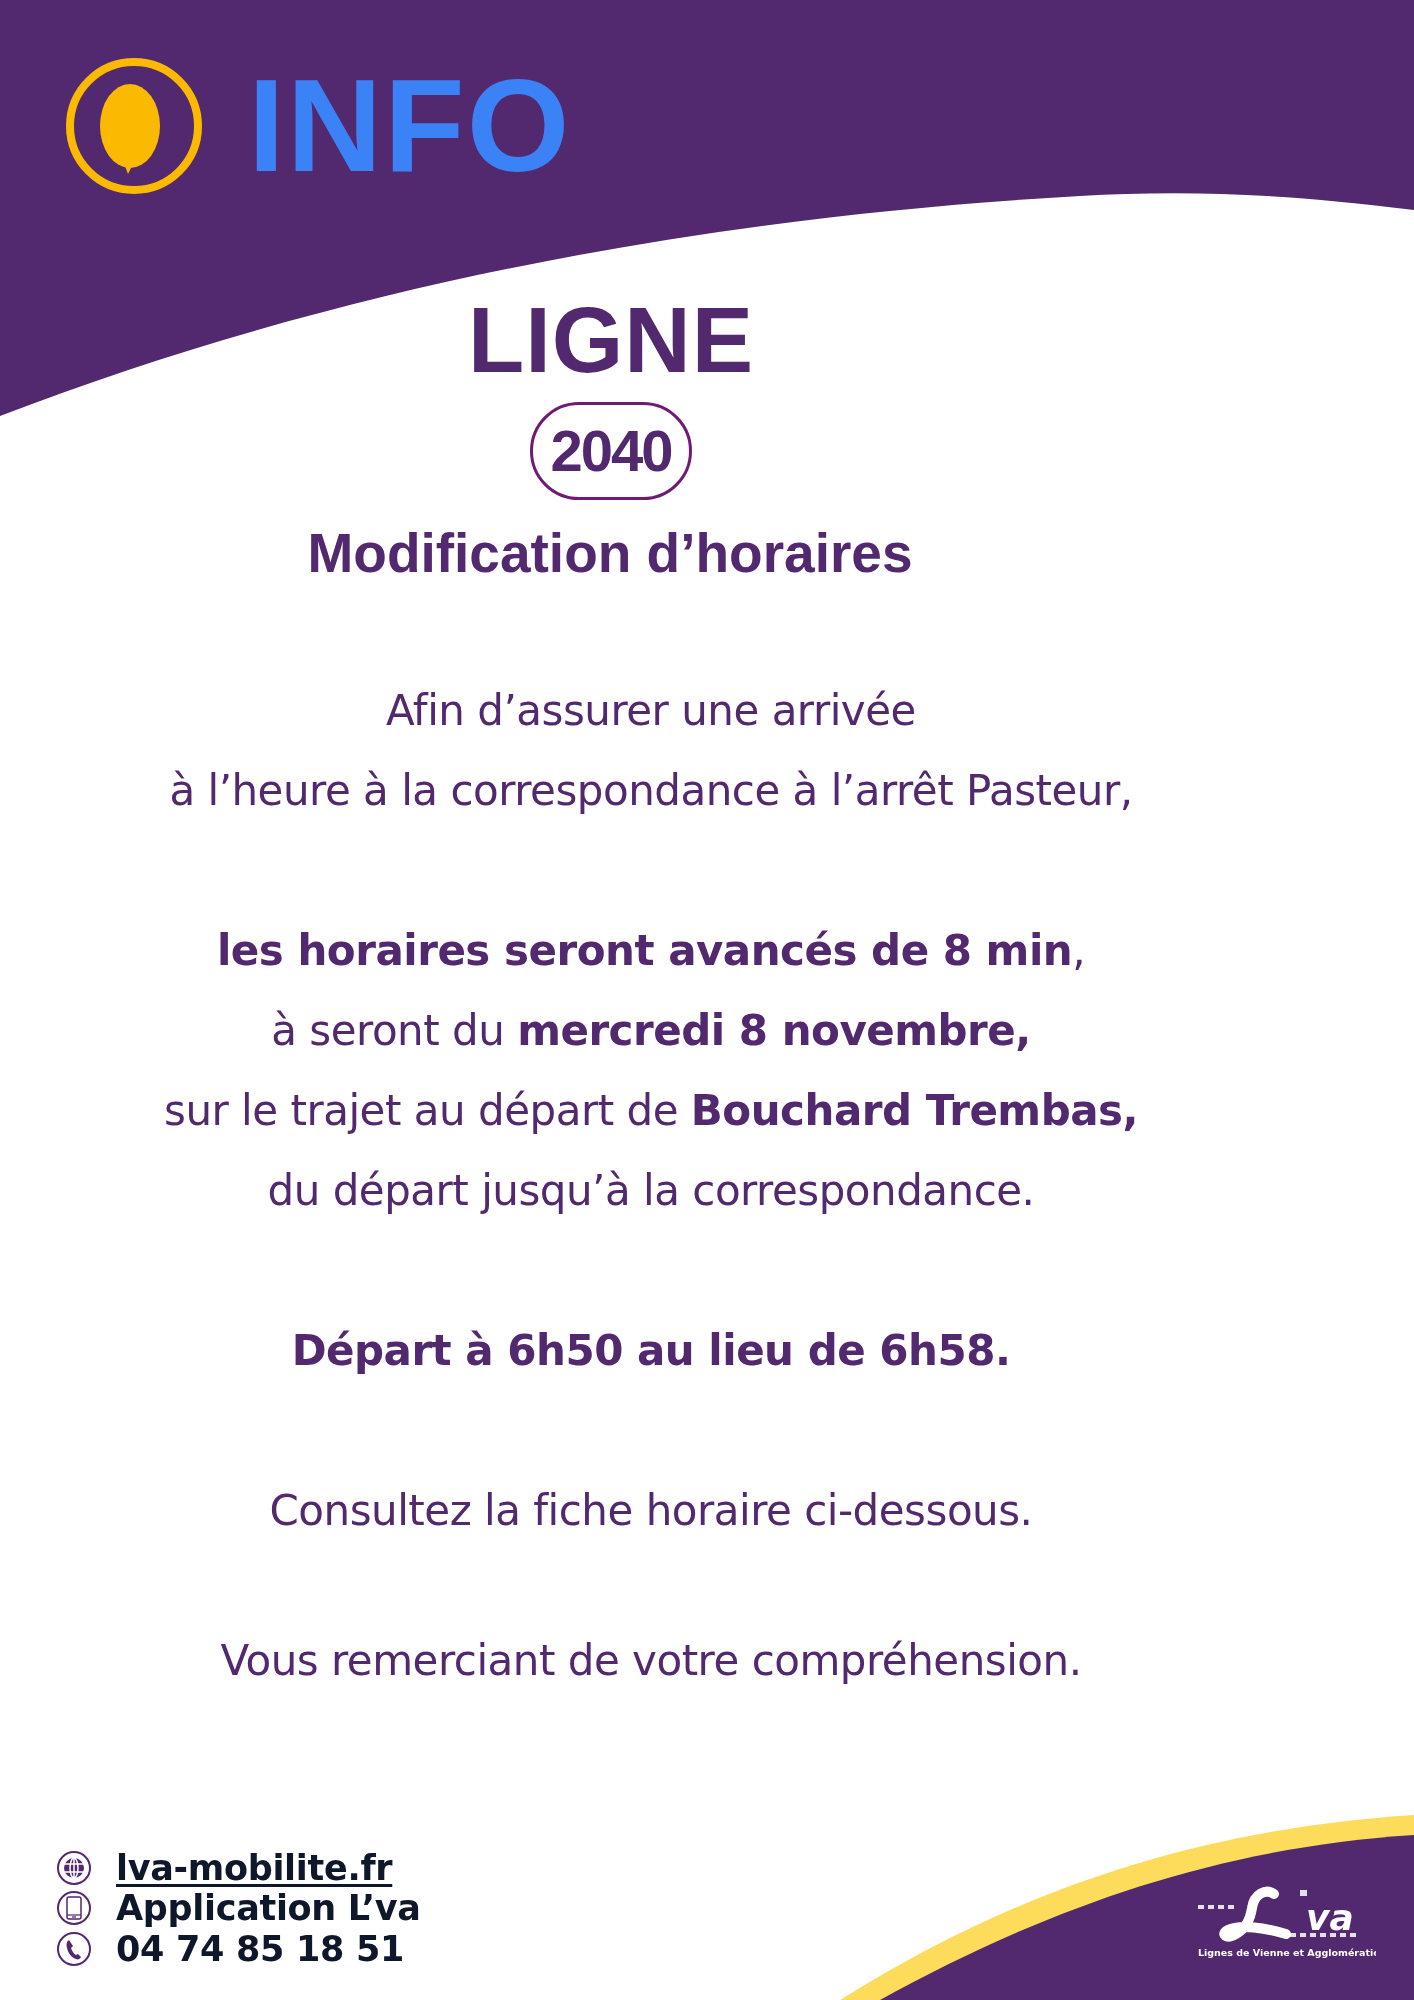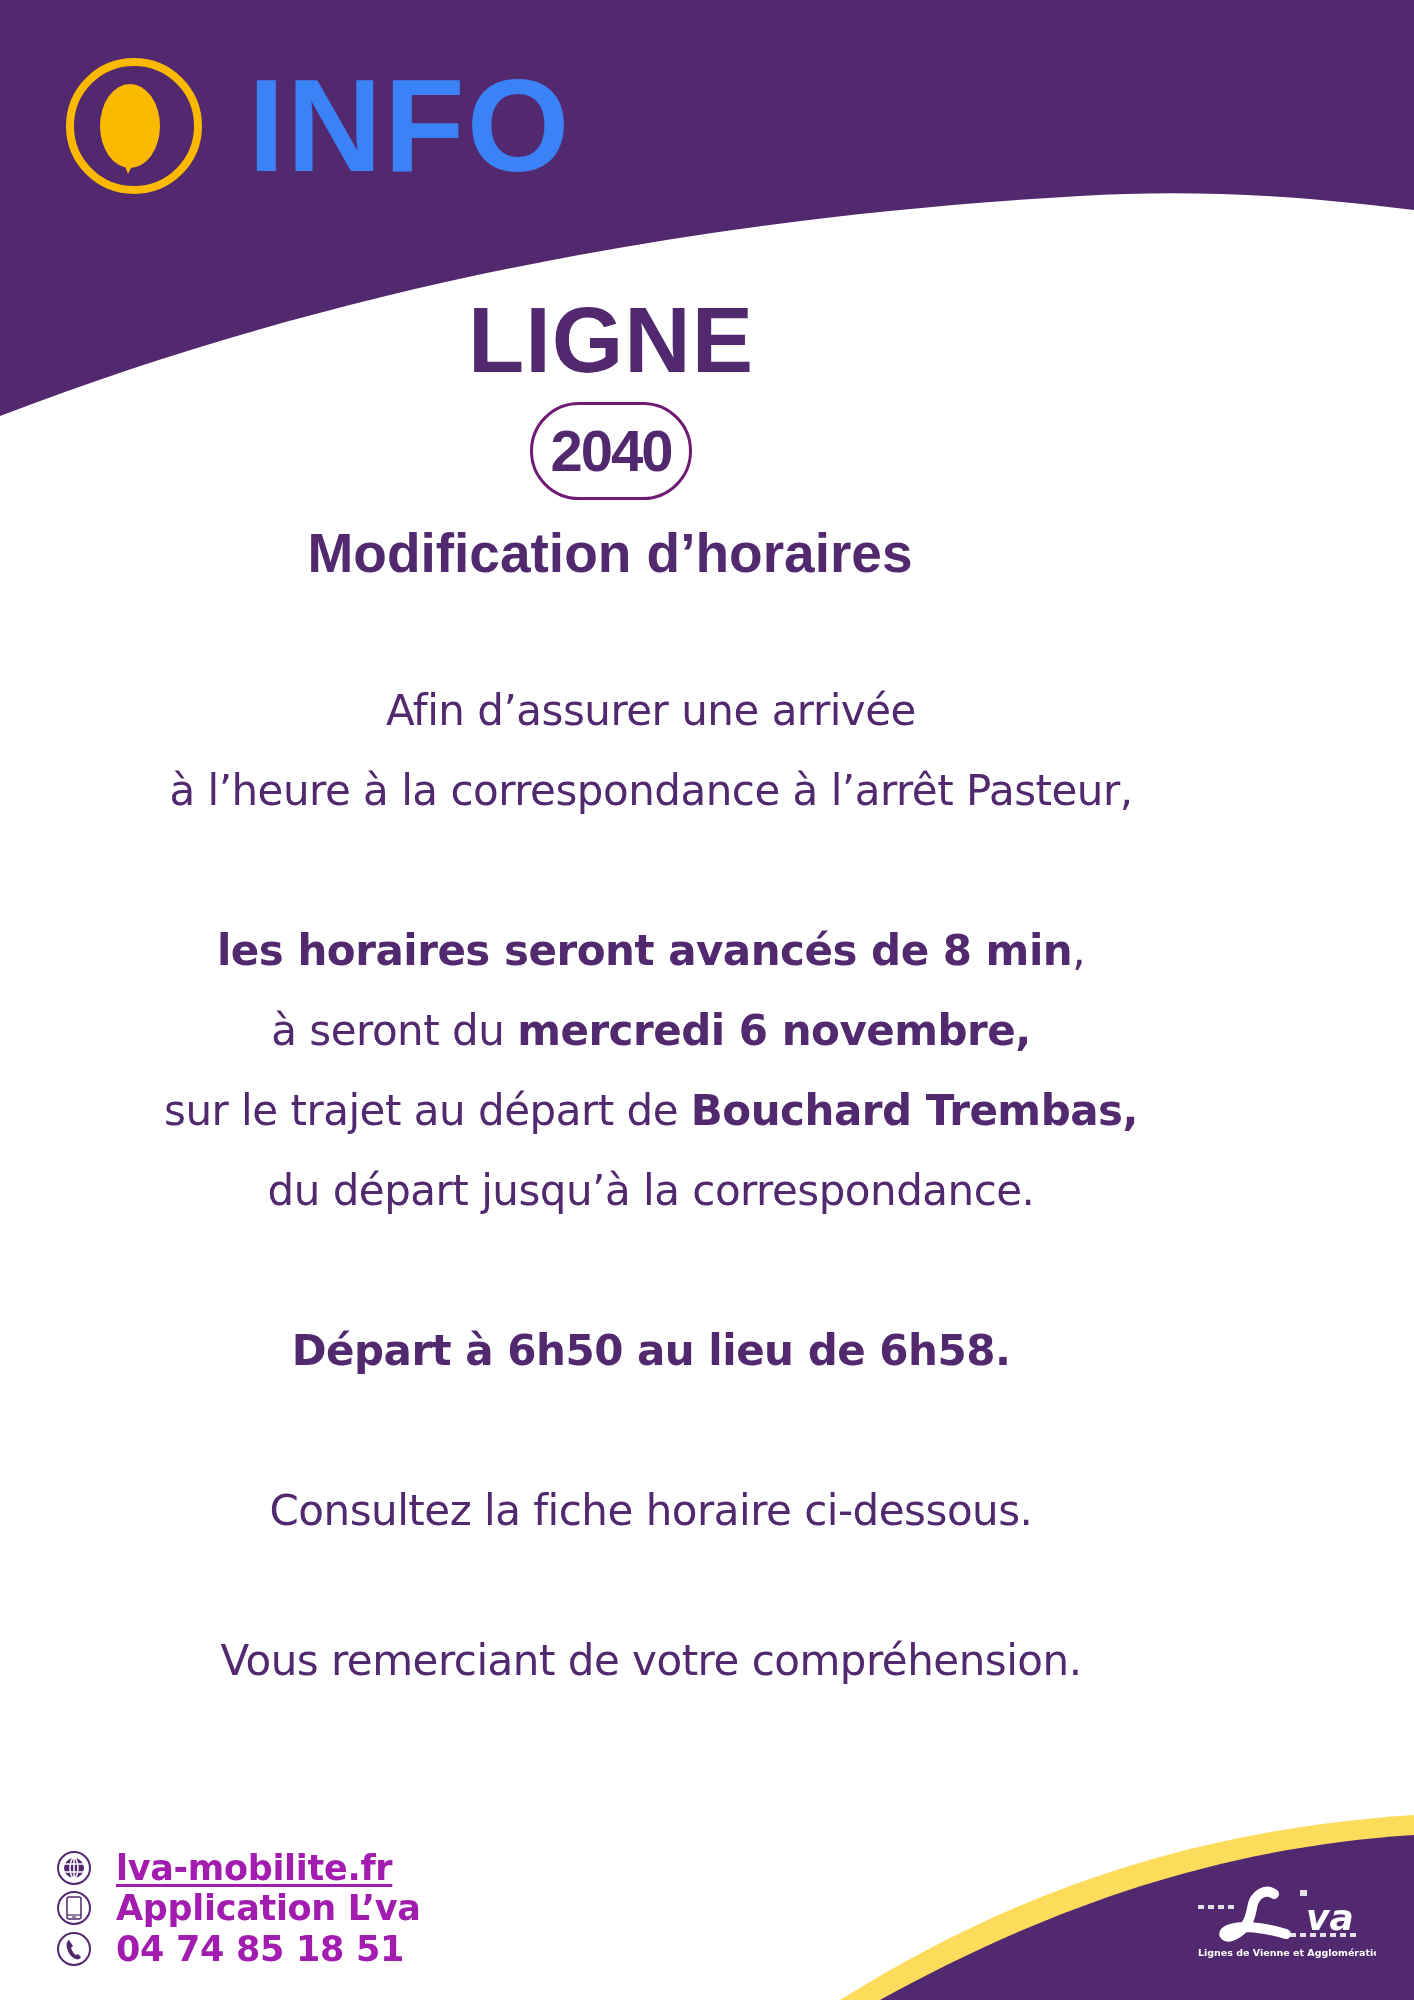--- a/index.html
+++ b/index.html
@@ -35,21 +35,21 @@
     .body-text {
       font-family: "DejaVu Sans", sans-serif; font-size: 42px; line-height: 52px;
       font-weight: 400; letter-spacing: -0.5px;
     }
     .body-text b { font-weight: 700; }
     .shift { transform: translateX(40px); }
     .footer-row { position: absolute; left: 56px; display: flex; align-items: center; }
     .footer-icon { width: 36px; height: 36px; margin-right: 24px; }
     .footer-text {
       font-family: "DejaVu Sans", sans-serif; font-weight: 700; font-size: 35px; line-height: 40px;
-      color: #a21caf; letter-spacing: -0.3px;
+      color: #0f172a; letter-spacing: -0.3px;
     }
     .footer-text.link { text-decoration: underline; text-decoration-thickness: 3px; text-underline-offset: 4px; }
     .lva-logo { position: absolute; left: 1196px; top: 1884px; width: 180px; height: 80px; }
   </style>
 </head>
 <body>
 
 <svg class="bg-svg" width="1414" height="2000" viewBox="0 0 1414 2000">
   <path d="M0,0 H1414 V210 C1280,193 1180,190 1080,196 C760,214 380,270 0,416 Z" fill="#52286f"></path>
   <path d="M840,2000 C1000,1900 1180,1830 1414,1815 V2000 Z" fill="#fddc5c"></path>
@@ -69,21 +69,21 @@
 </div>
 <div class="center subtitle">Modification d’horaires</div>
 
 <div class="center body-text shift" style="top:685px;">Afin d’assurer une arrivée</div>
 <div class="center body-text shift" style="top:765px;">à l’heure à la correspondance à l’arrêt Pasteur,</div>
 
 <div class="center body-text shift" style="top:925px;">
   <b>les horaires seront avancés de 8 min</b><span>,</span>
 </div>
 <div class="center body-text shift" style="top:1005px;">
-  <span>à seront du </span><b>mercredi 6 novembre,</b>
+  <span>à seront du </span><b>mercredi 8 novembre,</b>
 </div>
 <div class="center body-text shift" style="top:1085px;">
   <span>sur le trajet au départ de </span><b>Bouchard Trembas,</b>
 </div>
 <div class="center body-text shift" style="top:1165px;">du départ jusqu’à la correspondance.</div>
 
 <div class="center body-text shift" style="top:1325px;">
   <b>Départ à 6h50 au lieu de 6h58.</b>
 </div>
 <div class="center body-text shift" style="top:1485px;">Consultez la fiche horaire ci-dessous.</div>

